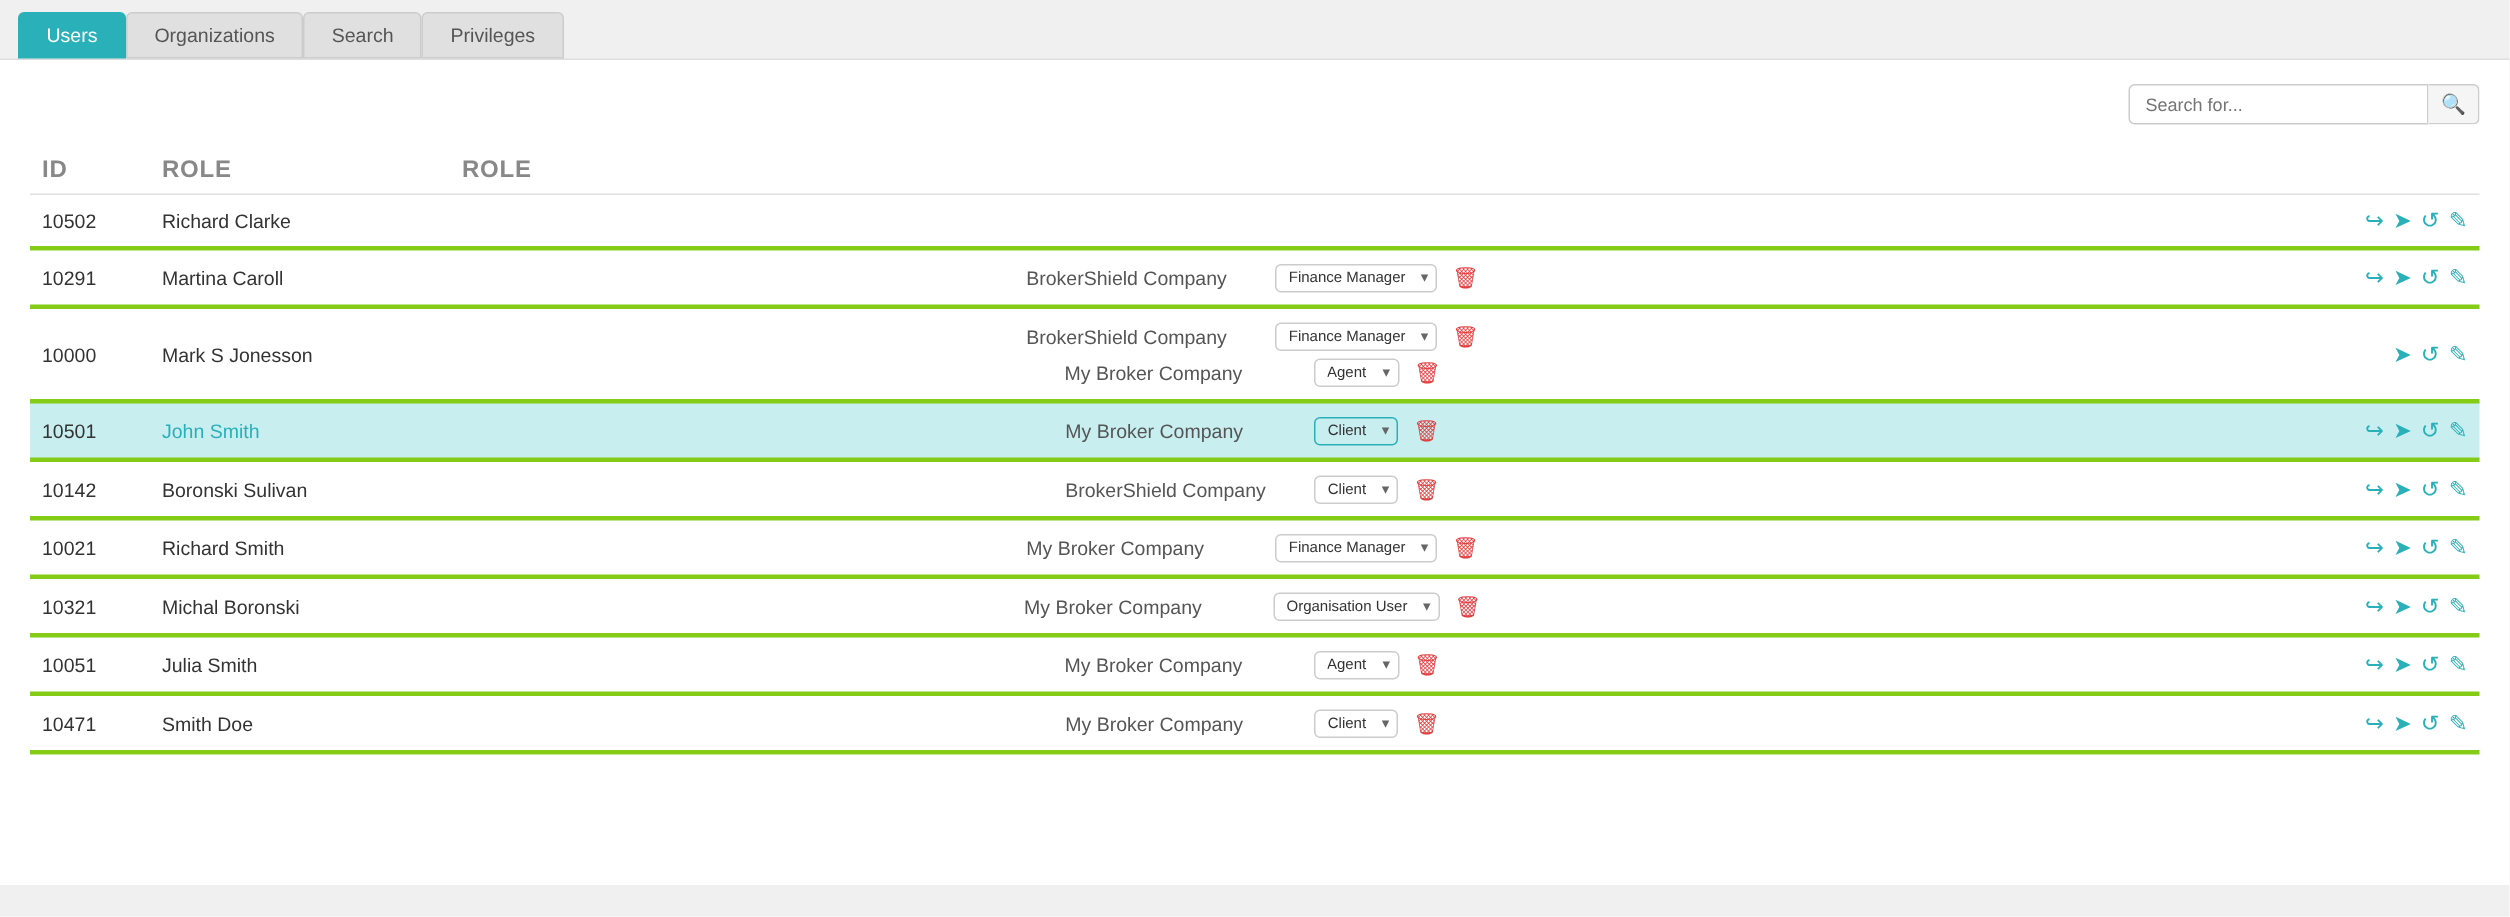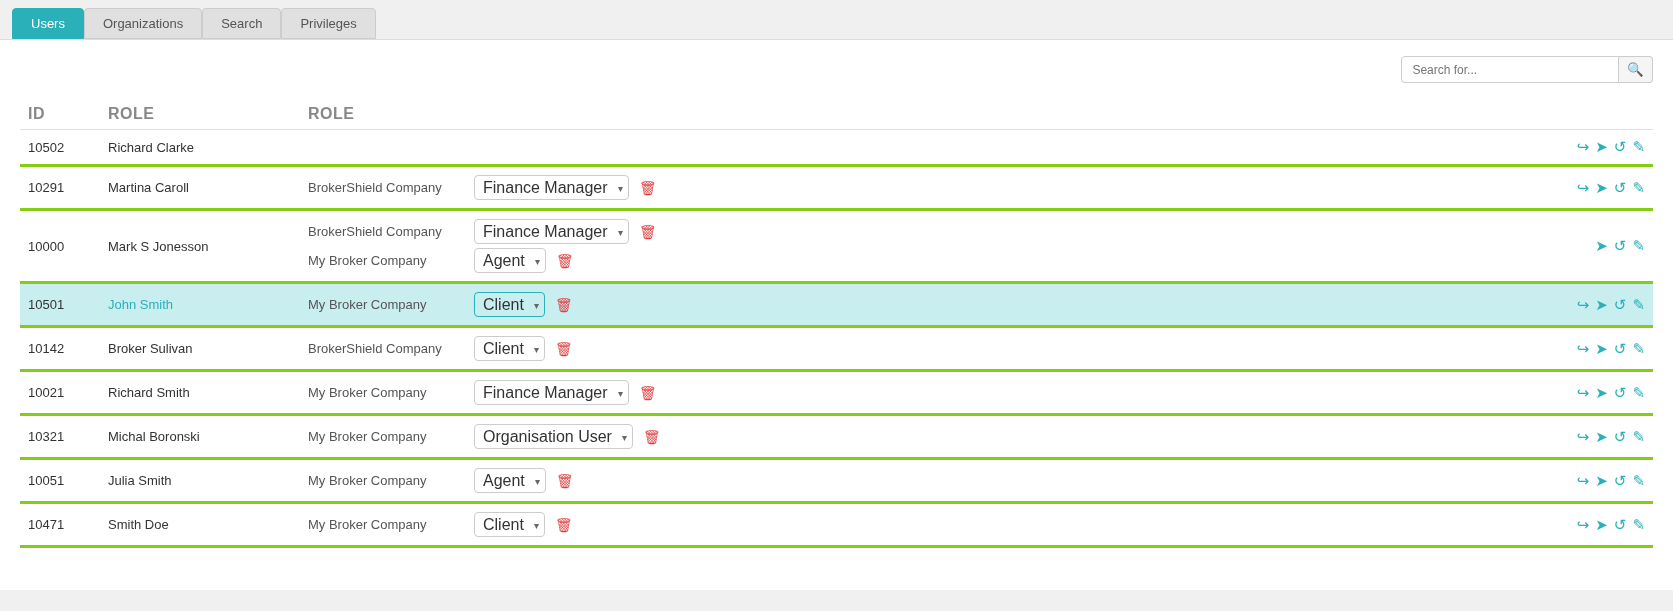--- a/index.html
+++ b/index.html
@@ -46,21 +46,21 @@
       display: flex;
       justify-content: flex-end;
       margin-bottom: 16px;
     }
 
     .search-input {
       border: 1px solid #ccc;
       border-radius: 4px 0 0 4px;
       padding: 5px 10px;
       font-size: 12px;
-      width: 218px;
+      width: 200px;
       outline: none;
       color: #999;
     }
 
     .search-btn {
       background: #f5f5f5;
       border: 1px solid #ccc;
       border-left: none;
       border-radius: 0 4px 4px 0;
       padding: 5px 8px;
@@ -90,38 +90,39 @@
     }
 
     tbody tr.highlighted {
       background: #c8eef0;
     }
 
     .role-cell {
       display: flex;
       flex-direction: column;
       gap: 4px;
+      align-items: center;
     }
 
     .role-entry {
       display: flex;
       align-items: center;
       gap: 6px;
     }
 
     .org-label {
       color: #555;
       min-width: 160px;
     }
 
     .role-dropdown {
       border: 1px solid #ccc;
       border-radius: 4px;
       padding: 3px 8px;
-      font-size: 16px;
+      font-size: 10px;
       background: #fff;
       cursor: pointer;
       color: #333;
       appearance: none;
       -webkit-appearance: none;
       padding-right: 20px;
       position: relative;
     }
 
     .role-dropdown-wrapper {
@@ -276,21 +277,21 @@
             <div class="action-icons">
               <span class="action-icon">↪</span>
               <span class="action-icon">➤</span>
               <span class="action-icon">↺</span>
               <span class="action-icon">✎</span>
             </div>
           </td>
         </tr>
         <tr>
           <td class="id-col">10142</td>
-          <td class="name-col">Broker Sulivan</td>
+          <td class="name-col">Boronski Sulivan</td>
           <td>
             <div class="role-cell">
               <div class="role-entry">
                 <span class="org-label">BrokerShield Company</span>
                 <div class="role-dropdown-wrapper"><select class="role-dropdown"><option>Client</option></select></div>
                 <button class="delete-btn"><span>🗑</span></button>
               </div>
             </div>
           </td>
           <td>

